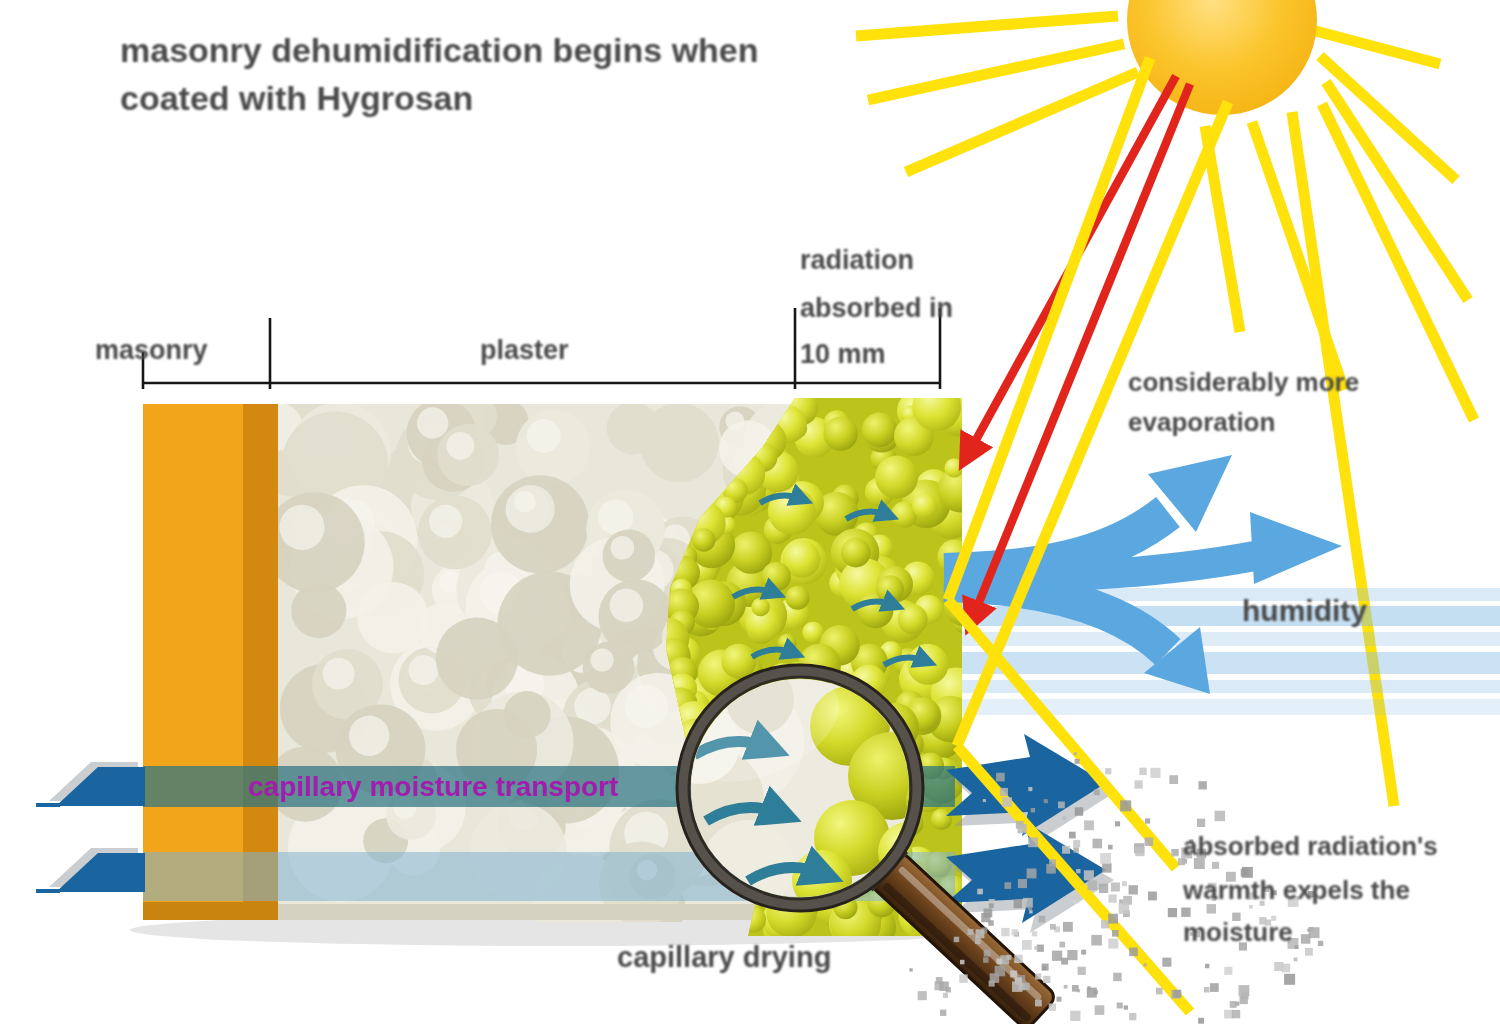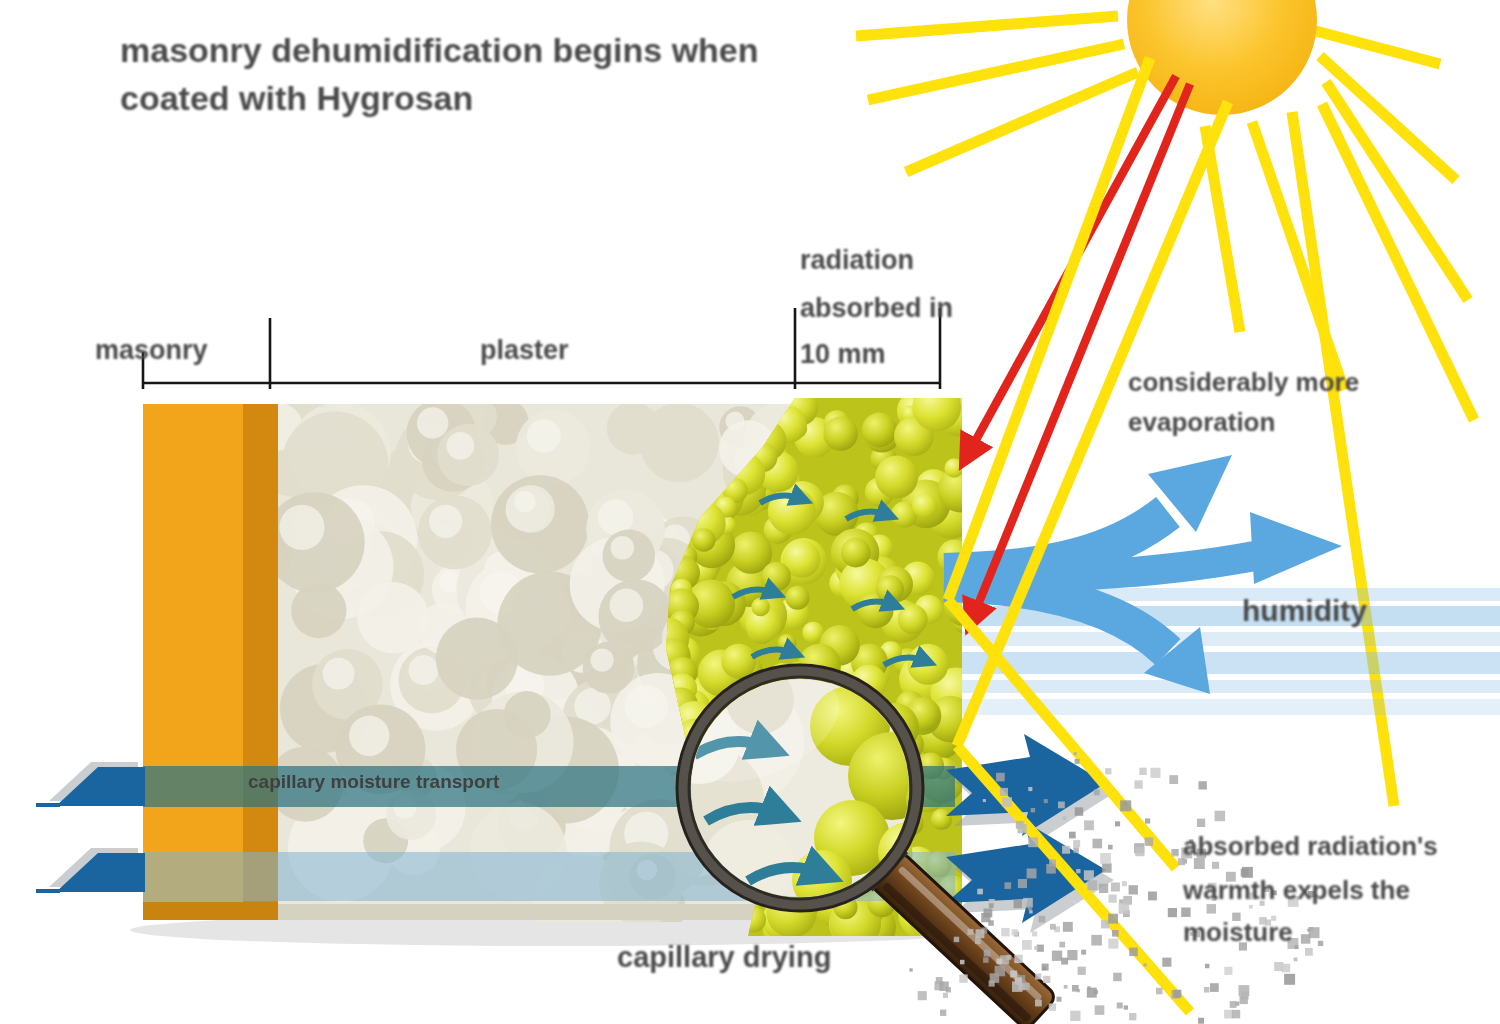--- a/index.html
+++ b/index.html
@@ -5,21 +5,21 @@
   html,body{margin:0;padding:0;background:#fff;}
   .stage{position:relative;width:1500px;height:1024px;background:#ffffff;overflow:hidden;
          font-family:"Liberation Sans",sans-serif;}
   .stage svg{position:absolute;left:0;top:0;}
   .lbl{position:absolute;z-index:2;color:#4a4a4a;font-weight:bold;white-space:nowrap;line-height:1.1;}
   .soft{filter:blur(1.05px);}
   .title{font-size:34px;line-height:48px;filter:blur(1.25px);}
   .dim{font-size:27px;}
   .ann{font-size:26px;}
   .hum{font-size:30px;}
-  .band-text{position:absolute;z-index:2;color:#404040;font-weight:bold;font-size:19px;white-space:nowrap;}
+  .band-text{position:absolute;z-index:2;color:#a21caf;font-weight:bold;font-size:28px;white-space:nowrap;}
   .dry{font-size:29px;}
 </style>
 </head>
 <body>
 
 <div class="stage">
 
 <svg width="1500" height="1024" viewBox="0 0 1500 1024">
   <defs>
     <radialGradient id="sunG" cx="45%" cy="40%" r="65%">

